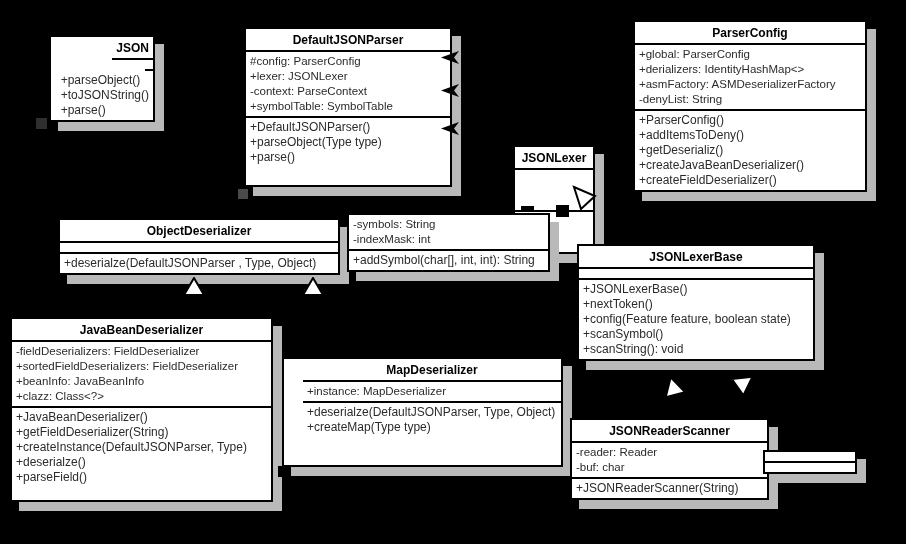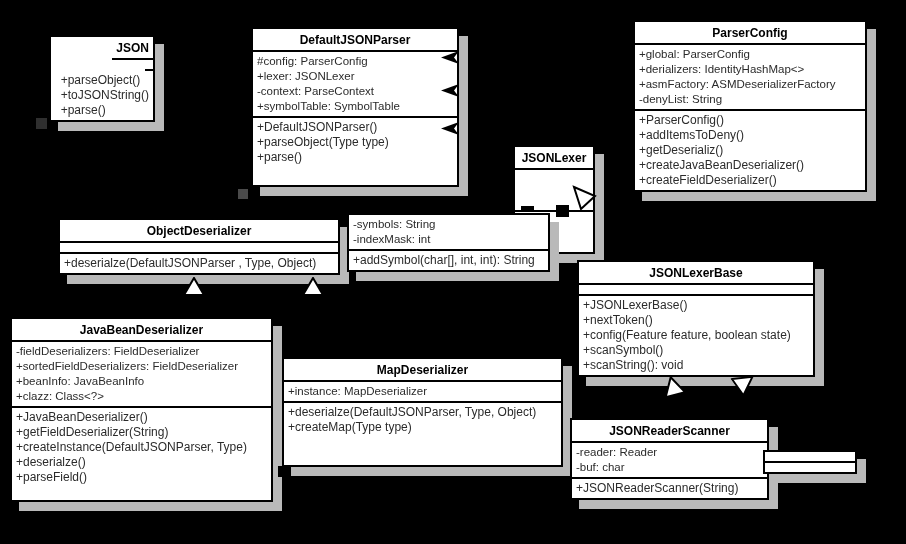--- a/index.html
+++ b/index.html
@@ -21,28 +21,28 @@
     padding:2px 4px;border-bottom:2px solid #000;min-height:5px;
     white-space:pre;overflow:hidden;
   }
   .uml-methods{
     font-size:12px;line-height:15px;color:#2b2b2b;
     padding:2px 4px;min-height:5px;flex:1;
     white-space:pre;overflow:hidden;
   }
   
   #c-json{left:49px;top:35px;width:106px;align-items:flex-end;}
-  #c-defaultparser{left:251px;top:27px;width:208px;height:160px;}
+  #c-defaultparser{left:244px;top:27px;width:208px;height:160px;}
   #c-parserconfig{left:633px;top:20px;width:234px;}
   #c-jsonlexer{left:513px;top:145px;width:82px;gap:31px;}
   #c-objectdeser{left:58px;top:218px;width:282px;}
   #c-symboltable{left:347px;top:213px;width:203px;}
-  #c-jsonlexerbase{left:577px;top:260px;width:238px;justify-content:center;}
+  #c-jsonlexerbase{left:577px;top:244px;width:238px;justify-content:center;}
   #c-javabeandeser{left:10px;top:317px;width:263px;height:185px;}
-  #c-mapdeser{left:282px;top:357px;width:281px;height:110px;}
+  #c-mapdeser{left:282px;top:357px;width:281px;height:110px;padding-left:19px;}
   #c-jsonreaderscanner{left:570px;top:418px;width:199px;}
   #c-jsonscanner{left:763px;top:450px;width:94px;}
   .arrow{position:absolute;}
   .notch{position:absolute;background:#000;}
 </style>
 </head>
 <body>
 
 <div id="stage">
 

